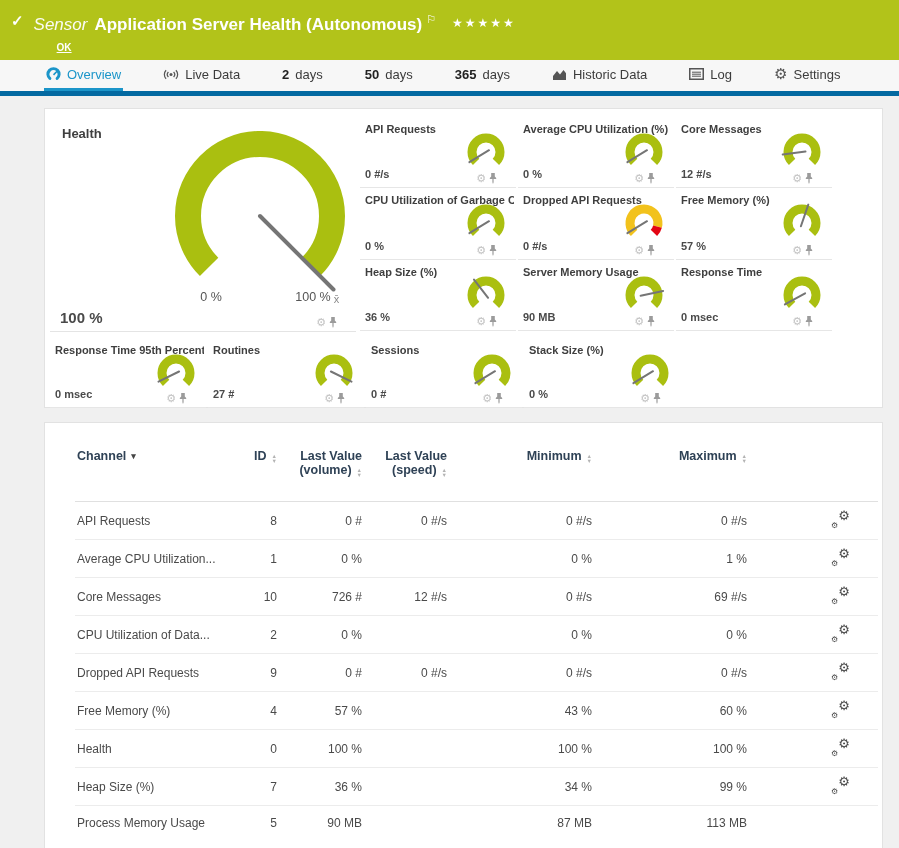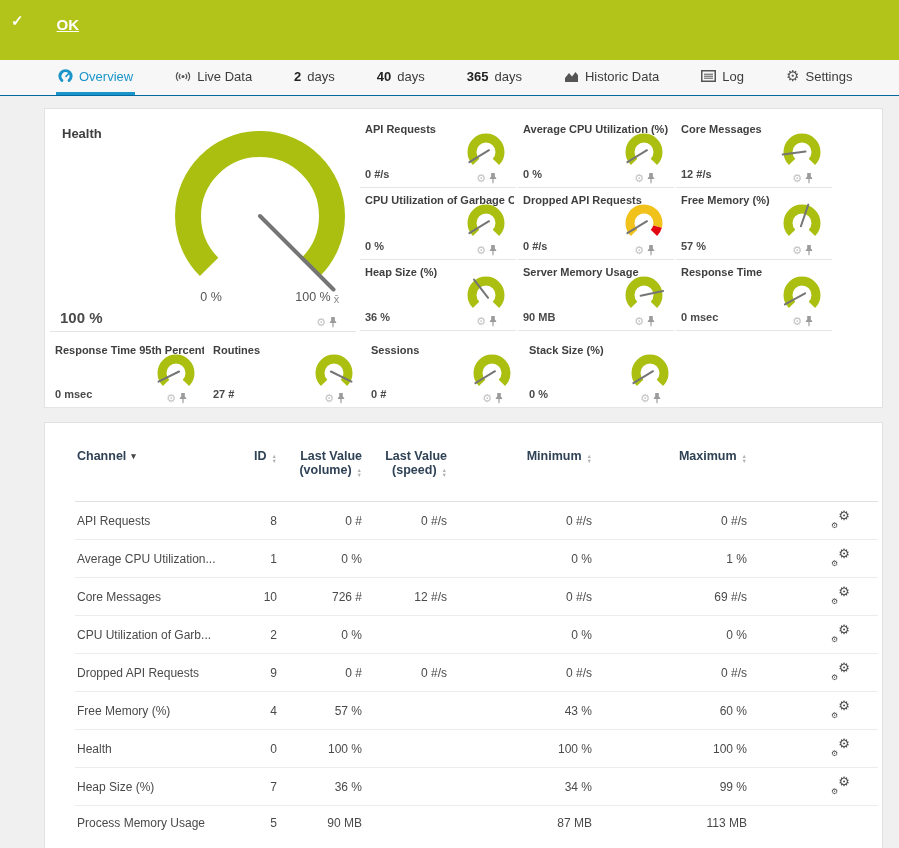--- a/index.html
+++ b/index.html
@@ -10,23 +10,23 @@
     -webkit-font-smoothing:antialiased;
   }
   
   .topbar{height:60px;box-sizing:border-box;color:#fff;display:flex;padding:9px 0 0 9px;}
   .check{font-size:15px;font-weight:700;margin:3px 10px 0 2px;}
   .title-line{font-size:17px;line-height:20px;white-space:nowrap;}
   .title-line em{font-style:italic;font-weight:400;margin-right:7px;opacity:.95;}
   .title-line strong{font-weight:700;}
   .flag{font-size:11px;vertical-align:7px;margin-left:4px;cursor:pointer;}
   .stars{font-size:12px;letter-spacing:2px;margin-left:16px;vertical-align:3px;cursor:pointer;}
-  .status{font-size:15px;font-weight:700;margin:7px 0 0 23px;text-decoration:underline;}
+  .status{font-size:10px;font-weight:700;margin:7px 0 0 23px;text-decoration:underline;}
   
-  .tabs{height:36px;background:#f7f7f7;border-bottom:1px solid #0369a1;display:flex;align-items:stretch;padding-left:56px;gap:38px;box-sizing:border-box;}
+  .tabs{height:36px;background:#f7f7f7;border-bottom:5px solid #0369a1;display:flex;align-items:stretch;padding-left:44px;gap:38px;box-sizing:border-box;}
   .tab{display:flex;align-items:center;gap:6px;font-size:13px;color:#3c3c3c;cursor:pointer;border-bottom:3px solid transparent;padding:0 2px;white-space:nowrap;}
   .tab.active{color:#1b95c9;border-bottom-color:#1b95c9;}
   .tab .num{font-weight:700;color:#222;}
   .tab .icon{display:inline-flex;align-items:center;}
   .tab-gear{font-size:15px;color:#555;line-height:12px;}
   
   .panel{background:#fff;border:1px solid #e2e2e2;width:839px;margin:12px 0 0 44px;box-sizing:border-box;}
   .gauges{height:300px;padding:8px 0 0 5px;}
   .gauge-top{display:flex;}
   .health-cell{width:306px;height:214px;position:relative;border-bottom:1px solid #e4e4e4;margin-right:4px;flex:none;}
@@ -56,20 +56,23 @@
   .gears{position:relative;display:inline-block;width:19px;height:15px;color:#4c4c4c;cursor:pointer;}
   .gears .g1{position:absolute;right:0;top:-3px;font-size:13px;line-height:13px;}
   .gears .g2{position:absolute;left:0;bottom:-3px;font-size:8px;line-height:8px;}
 </style>
 </head>
 <body>
 
 <header class="topbar" style="background: rgb(178, 195, 26);">
   <span class="check">✓</span>
   <div class="head-text">
+    <div class="title-line">
+      <em>Sensor</em><strong>Application Server Health (Autonomous)</strong><span class="flag">⚐</span><span class="stars">★★★★★</span>
+    </div>
     <div class="status">OK</div>
   </div>
 </header>
 
 <nav class="tabs" id="tab-bar">
     <div class="tab active">
       <span class="icon">
         <svg width="15" height="14" viewBox="0 0 16 15">
           <path d="M4.1 12.3 A6 6 0 1 1 11.9 12.3" fill="none" stroke="#1b95c9" stroke-width="3.2" stroke-linecap="round"></path>
           <line x1="8" y1="8.4" x2="11.8" y2="4.6" stroke="#1b95c9" stroke-width="1.7"></line>
@@ -84,21 +87,21 @@
           <path d="M5.4 4a3.6 3.6 0 0 0 0 5M10.6 4a3.6 3.6 0 0 1 0 5M3.1 2.2a6.2 6.2 0 0 0 0 8.6M12.9 2.2a6.2 6.2 0 0 1 0 8.6" fill="none" stroke="#555" stroke-width="1.25"></path>
         </svg>
       </span>
       <span>Live Data</span>
     </div>
     <div class="tab">
       <span class="num">2</span>
       <span>days</span>
     </div>
     <div class="tab">
-      <span class="num">40</span>
+      <span class="num">50</span>
       <span>days</span>
     </div>
     <div class="tab">
       <span class="num">365</span>
       <span>days</span>
     </div>
     <div class="tab">
       <span class="icon">
         <svg width="15" height="13" viewBox="0 0 15 13">
           <path d="M1 12V8l4-5 3 3.5L11.5 2 14 5.2V12z" fill="#555"></path>
@@ -397,21 +400,21 @@
         <tr>
           <td class="channel">Core Messages</td>
           <td>10</td>
           <td>726 #</td>
           <td>12 #/s</td>
           <td>0 #/s</td>
           <td>69 #/s</td>
           <td class="actions"><span class="gears"><span class="g1">⚙</span><span class="g2">⚙</span></span></td>
         </tr>
         <tr>
-          <td class="channel">CPU Utilization of Garb...</td>
+          <td class="channel">CPU Utilization of Data...</td>
           <td>2</td>
           <td>0 %</td>
           <td></td>
           <td>0 %</td>
           <td>0 %</td>
           <td class="actions"><span class="gears"><span class="g1">⚙</span><span class="g2">⚙</span></span></td>
         </tr>
         <tr>
           <td class="channel">Dropped API Requests</td>
           <td>9</td>

